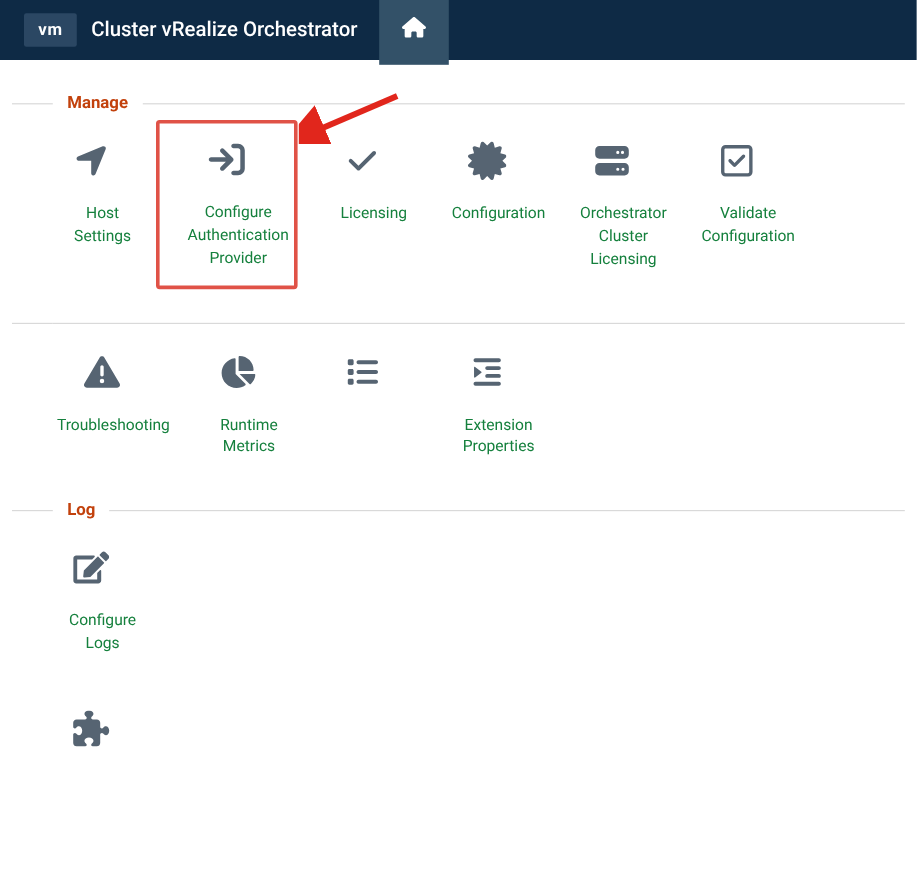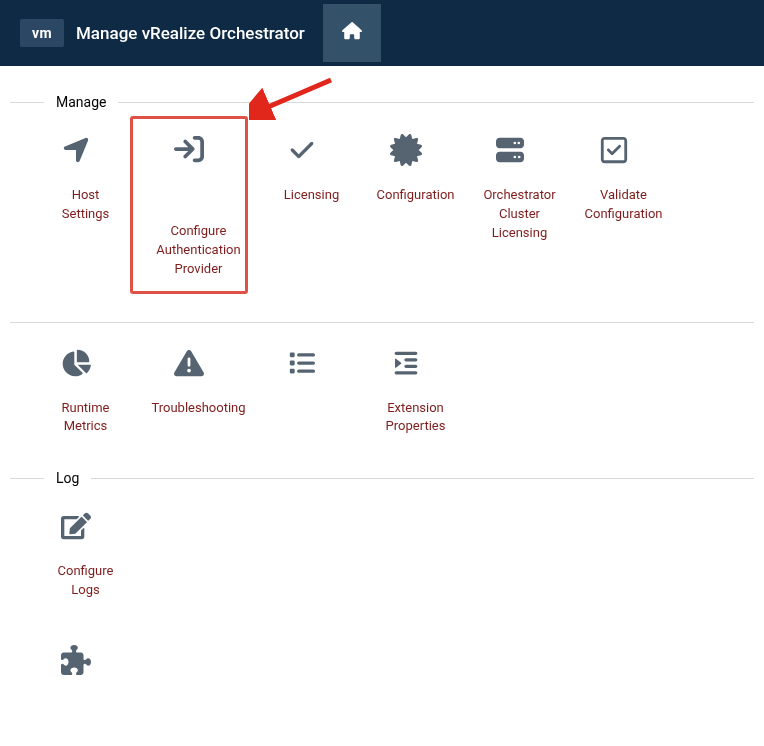--- a/index.html
+++ b/index.html
@@ -10,21 +10,21 @@
     width: 764px;
     height: 746px;
     overflow: hidden;
   }
   
   .header {
     background: #0e2a45;
     color: #fff;
     display: flex;
     align-items: center;
-    height: 66px;
+    height: 50px;
   }
   .logo {
     background: #2b4763;
     color: #fff;
     font-weight: 700;
     font-size: 14px;
     width: 44px;
     height: 28px;
     display: flex;
     align-items: center;
@@ -67,23 +67,23 @@
     height: 1px;
     background: #d9d9d9;
     width: 34px;
   }
   .section-line-right {
     height: 1px;
     background: #d9d9d9;
     flex: 1;
   }
   .section-title {
-    color: #000000;
+    color: #c2410c;
     font-size: 14px;
-    font-weight: 400;
+    font-weight: 700;
     padding: 0 12px;
   }
   
   .tiles {
     display: flex;
     flex-wrap: wrap;
     padding: 0 16px;
   }
   .tile {
     width: 100px;
@@ -100,47 +100,46 @@
   .tile-icon {
     height: 40px;
     display: flex;
     align-items: center;
     justify-content: center;
     margin-bottom: 16px;
   }
   .tile-icon svg { fill: #566472; }
   .tile-label {
     font-size: 13px;
-    color: #7f1d1d;
+    color: #15803d;
     line-height: 1.45;
     padding-left: 19px;
   }
   .highlighted {
     border: 3px solid #e05247;
     border-radius: 3px;
     padding-top: 10px;
     padding-bottom: 12px;
     margin-top: -8px;
-    gap: 37px;
   }
   
   .arrow-annotation {
     position: absolute;
     top: 74px;
     left: 249px;
     pointer-events: none;
     z-index: 10;
   }
 </style>
 </head>
 <body>
 
 <div class="header">
   <div class="logo">vm</div>
-  <div class="title">Manage vRealize Orchestrator</div>
+  <div class="title">Cluster vRealize Orchestrator</div>
   <div class="home-tab">
     <span>
       <svg width="20" height="18" viewBox="0 0 576 512">
           <path d="M575.8 255.5c0 18-15 32.1-32 32.1h-32l.7 160.1c0 2.7-.2 5.4-.5 8.1V456c0 22.1-17.9 40-40 40H456c-1.1 0-2.2 0-3.3-.1c-1.4.1-2.8.1-4.2.1H392c-22.1 0-40-17.9-40-40V384c0-17.7-14.3-32-32-32H256c-17.7 0-32 14.3-32 32v72c0 22.1-17.9 40-40 40H131.5c-1.5 0-3 0-4.5-.1c-1.1.1-2.2.1-3.3.1H104c-22.1 0-40-17.9-40-40V360c0-.9 0-1.9.1-2.8V287.6H32c-18 0-32-14-32-32.1c0-9 3-17 10-24L266.4 8c7-7 15-8 22-8s15 2 21 7L564.8 231.5c8 7 12 15 11 24z"></path>
         </svg>
     </span>
   </div>
 </div>
 
 <svg class="arrow-annotation" width="90" height="46">
@@ -217,36 +216,36 @@
     </div>
   </div>
 </div>
 
 <div class="section">
   <div class="section-header">
     <div class="section-line-left"></div>
     <div class="section-line-right"></div>
   </div>
   <div class="tiles">
+    <div class="tile wide">
+      <div class="tile-icon">
+        <svg width="32" height="30" viewBox="0 0 512 512">
+              <path d="M256 32c14.2 0 27.3 7.5 34.5 19.8l216 368c7.3 12.4 7.3 27.7 .2 40.1S486.3 480 472 480H40c-14.3 0-27.6-7.7-34.7-20.1s-7-27.8 .2-40.1l216-368C228.7 39.5 241.8 32 256 32zm0 128c-13.3 0-24 10.7-24 24V296c0 13.3 10.7 24 24 24s24-10.7 24-24V184c0-13.3-10.7-24-24-24zm32 224a32 32 0 1 0 -64 0 32 32 0 1 0 64 0z"></path>
+            </svg>
+      </div>
+      <div class="tile-label">Troubleshooting</div>
+    </div>
+
     <div class="tile">
       <div class="tile-icon">
         <svg width="30" height="30" viewBox="0 0 576 512">
               <path d="M304 240V16.6c0-9 7-16.6 16-16.6C443.7 0 544 100.3 544 224c0 9-7.6 16-16.6 16H304zM32 272C32 150.7 122.1 50.3 239 34.3c9.2-1.3 17 6.1 17 15.4V288L412.5 444.5c6.7 6.7 6.2 17.7-1.5 23.1C371.8 495.6 323.8 512 272 512C139.5 512 32 404.6 32 272zm526.4 16c9.3 0 16.6 7.8 15.4 17c-7.7 55.9-34.6 105.6-73.9 142.3c-6 5.6-15.4 5.2-21.2-.7L320 288H558.4z"></path>
             </svg>
       </div>
       <div class="tile-label">Runtime Metrics</div>
-    </div>
-
-    <div class="tile wide">
-      <div class="tile-icon">
-        <svg width="32" height="30" viewBox="0 0 512 512">
-              <path d="M256 32c14.2 0 27.3 7.5 34.5 19.8l216 368c7.3 12.4 7.3 27.7 .2 40.1S486.3 480 472 480H40c-14.3 0-27.6-7.7-34.7-20.1s-7-27.8 .2-40.1l216-368C228.7 39.5 241.8 32 256 32zm0 128c-13.3 0-24 10.7-24 24V296c0 13.3 10.7 24 24 24s24-10.7 24-24V184c0-13.3-10.7-24-24-24zm32 224a32 32 0 1 0 -64 0 32 32 0 1 0 64 0z"></path>
-            </svg>
-      </div>
-      <div class="tile-label">Troubleshooting</div>
     </div>
 
     <div class="tile">
       <div class="tile-icon">
         <svg width="30" height="26" viewBox="0 0 512 512">
               <path d="M40 48C26.7 48 16 58.7 16 72v48c0 13.3 10.7 24 24 24h48c13.3 0 24-10.7 24-24V72c0-13.3-10.7-24-24-24H40zM192 64c-17.7 0-32 14.3-32 32s14.3 32 32 32H480c17.7 0 32-14.3 32-32s-14.3-32-32-32H192zm0 160c-17.7 0-32 14.3-32 32s14.3 32 32 32H480c17.7 0 32-14.3 32-32s-14.3-32-32-32H192zm0 160c-17.7 0-32 14.3-32 32s14.3 32 32 32H480c17.7 0 32-14.3 32-32s-14.3-32-32-32H192zM16 232v48c0 13.3 10.7 24 24 24h48c13.3 0 24-10.7 24-24V232c0-13.3-10.7-24-24-24H40c-13.3 0-24 10.7-24 24zM40 368c-13.3 0-24 10.7-24 24v48c0 13.3 10.7 24 24 24h48c13.3 0 24-10.7 24-24V392c0-13.3-10.7-24-24-24H40z"></path>
             </svg>
       </div>
     </div>
 

